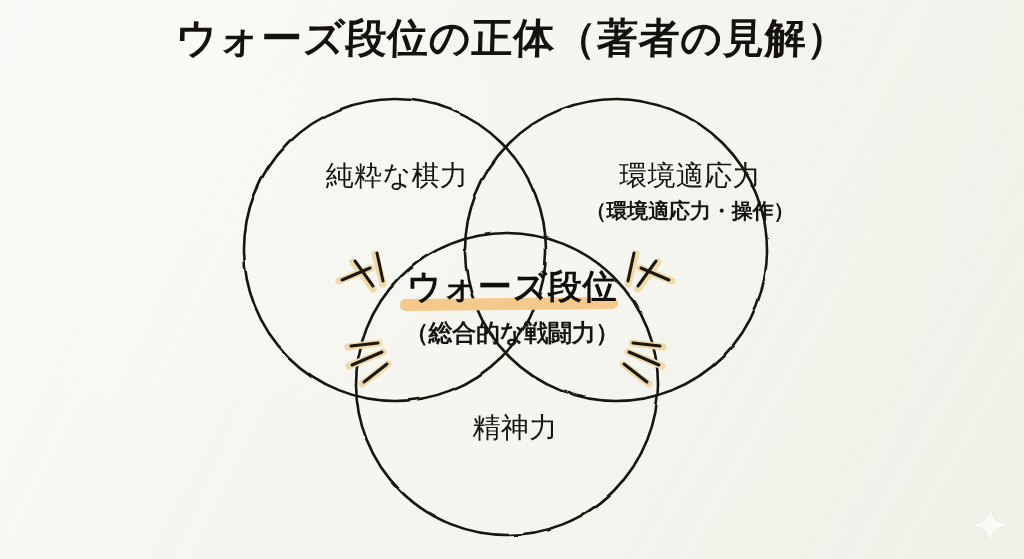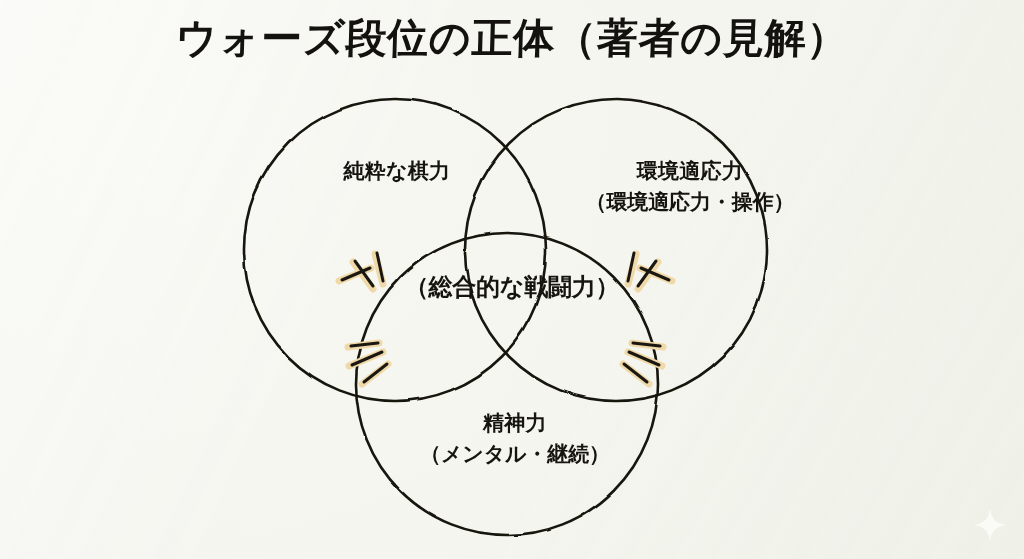--- a/index.html
+++ b/index.html
@@ -65,22 +65,22 @@
   .lbl {
     position: absolute;
     text-align: center;
     color: #16140f;
     line-height: 1.26;
     white-space: nowrap;
     font-family: "DejaVu Sans", "Liberation Sans", sans-serif;
   }
   .lbl .main {
     display: block;
-    font-size: 21px;
-    font-weight: 700;
+    font-size: 28px;
+    font-weight: 400;
     letter-spacing: 0.012em;
   }
   .lbl .sub {
     display: block;
     font-size: 21px;
     font-weight: 600;
     margin-top: 5px;
     letter-spacing: -0.005em;
   }
 
@@ -234,24 +234,27 @@
     <span class="main">純粋な棋力</span>
   </div>
 
   <div class="lbl" id="lbl-right">
     <span class="main">環境適応力</span>
     <span class="sub">（環境適応力・操作）</span>
   </div>
 
   <div class="lbl" id="lbl-bottom">
     <span class="main">精神力</span>
-    <span class="sub">（メンタル・継続）</span>
   </div>
 
   <div id="lbl-center">
+    <span class="main-wrap">
+      <span class="hl" style="background: rgb(244, 201, 139); width: 218.078px; left: -4px; right: auto;"></span>
+      <span class="main">ウォーズ段位</span>
+    </span>
     <span class="sub">（総合的な戦闘力）</span>
   </div>
 
   <svg id="corner-star" viewBox="0 0 40 40" xmlns="http://www.w3.org/2000/svg">
     <path d="M20 2 C21.6 13.4 26.6 18.4 38 20 C26.6 21.6 21.6 26.6 20 38
              C18.4 26.6 13.4 21.6 2 20 C13.4 18.4 18.4 13.4 20 2 Z" fill="#fdfdfa"></path>
   </svg>
 
 </div>
 

